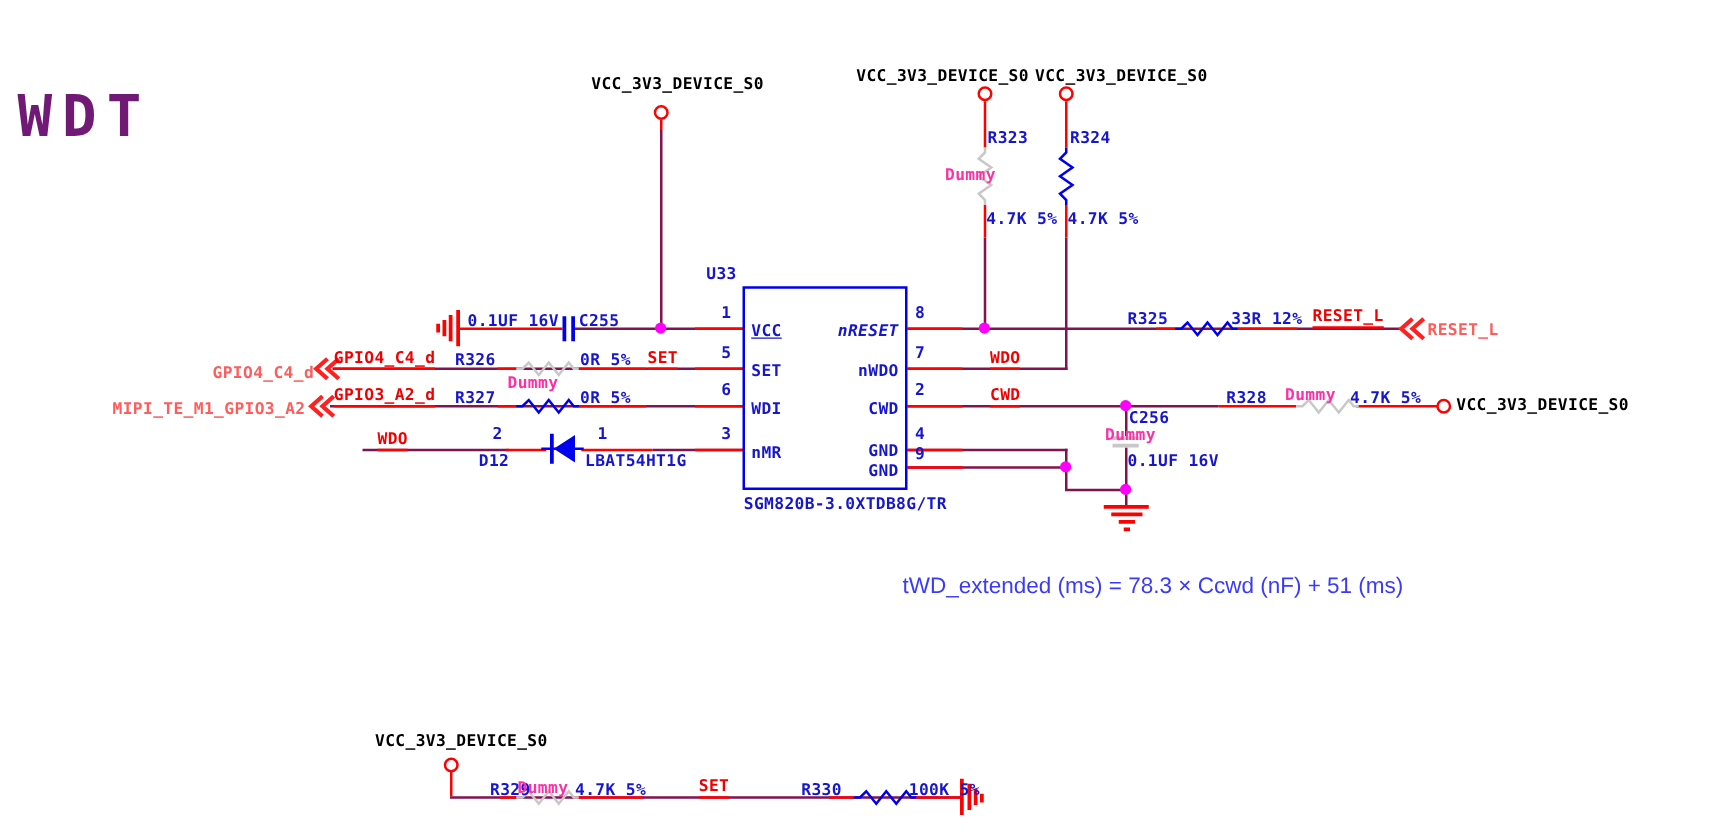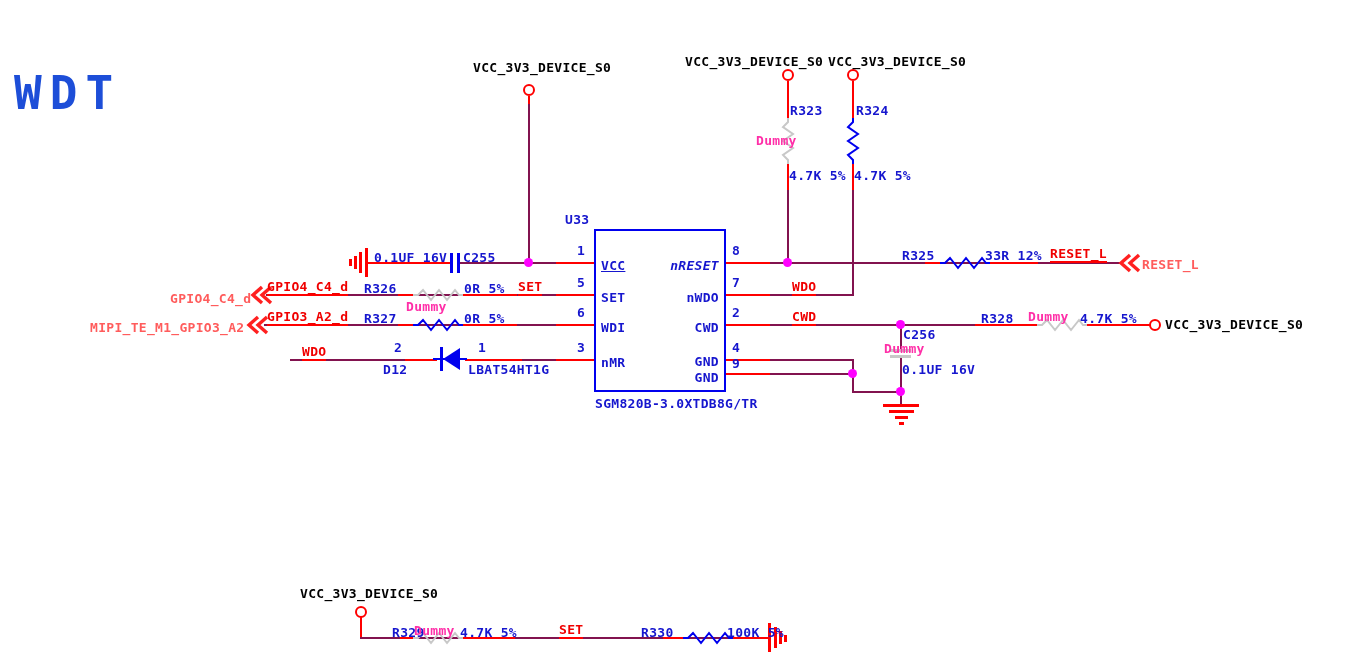--- a/index.html
+++ b/index.html
@@ -18,21 +18,21 @@
   .rv{position:absolute;width:2px;background:#ff0000;}
   .gb{position:absolute;background:#ff0000;}
   .dot{position:absolute;width:9px;height:9px;border-radius:50%;background:#ff00ff;}
   .ring{position:absolute;width:8px;height:8px;border:2px solid #ff0000;border-radius:50%;background:#fff;}
   .plate-b{position:absolute;width:3px;height:20px;background:#0000ee;}
   .plate-g{position:absolute;width:21px;height:3px;background:#c8c8c8;}
   .chipbox{position:absolute;left:594px;top:229px;width:132px;height:163px;
            border:2px solid #0000ee;box-sizing:border-box;}
   svg.sym{position:absolute;overflow:visible;}
   .title{position:absolute;left:14px;top:66px;font:bold 46px "DejaVu Sans Mono",monospace;
-         letter-spacing:8px;color:#1d4ed8;}
+         letter-spacing:8px;color:#701a75;}
   .formula{position:absolute;left:722px;top:458px;font:18px "Liberation Sans",sans-serif;
            color:#3a3aff;white-space:nowrap;}
   .pin-name-r{width:78px;text-align:right;}
 </style>
 </head>
 <body>
 
 <div id="canvas">
 
   <div class="title">WDT</div>
@@ -232,20 +232,21 @@
   <div class="t net" style="left:792px;top:310px;">CWD</div>
 
   <div class="t blue" style="left:903px;top:328px;">C256</div>
   <div class="t mag" style="left:884px;top:342px;">Dummy</div>
   <div class="t blue" style="left:902px;top:363px;">0.1UF 16V</div>
 
   <div class="t blue" style="left:981px;top:312px;">R328</div>
   <div class="t mag" style="left:1028px;top:310px;">Dummy</div>
   <div class="t blue" style="left:1080px;top:312px;">4.7K 5%</div>
 
+  <div class="formula">tWD_extended (ms) = 78.3 × Ccwd (nF) + 51 (ms)</div>
 
   <div class="t blue" style="left:392px;top:626px;">R329</div>
   <div class="t mag" style="left:414px;top:624px;">Dummy</div>
   <div class="t blue" style="left:460px;top:626px;">4.7K 5%</div>
   <div class="t net" style="left:559px;top:623px;">SET</div>
   <div class="t blue" style="left:641px;top:626px;">R330</div>
   <div class="t blue" style="left:727px;top:626px;">100K 5%</div>
 
 </div>
 

